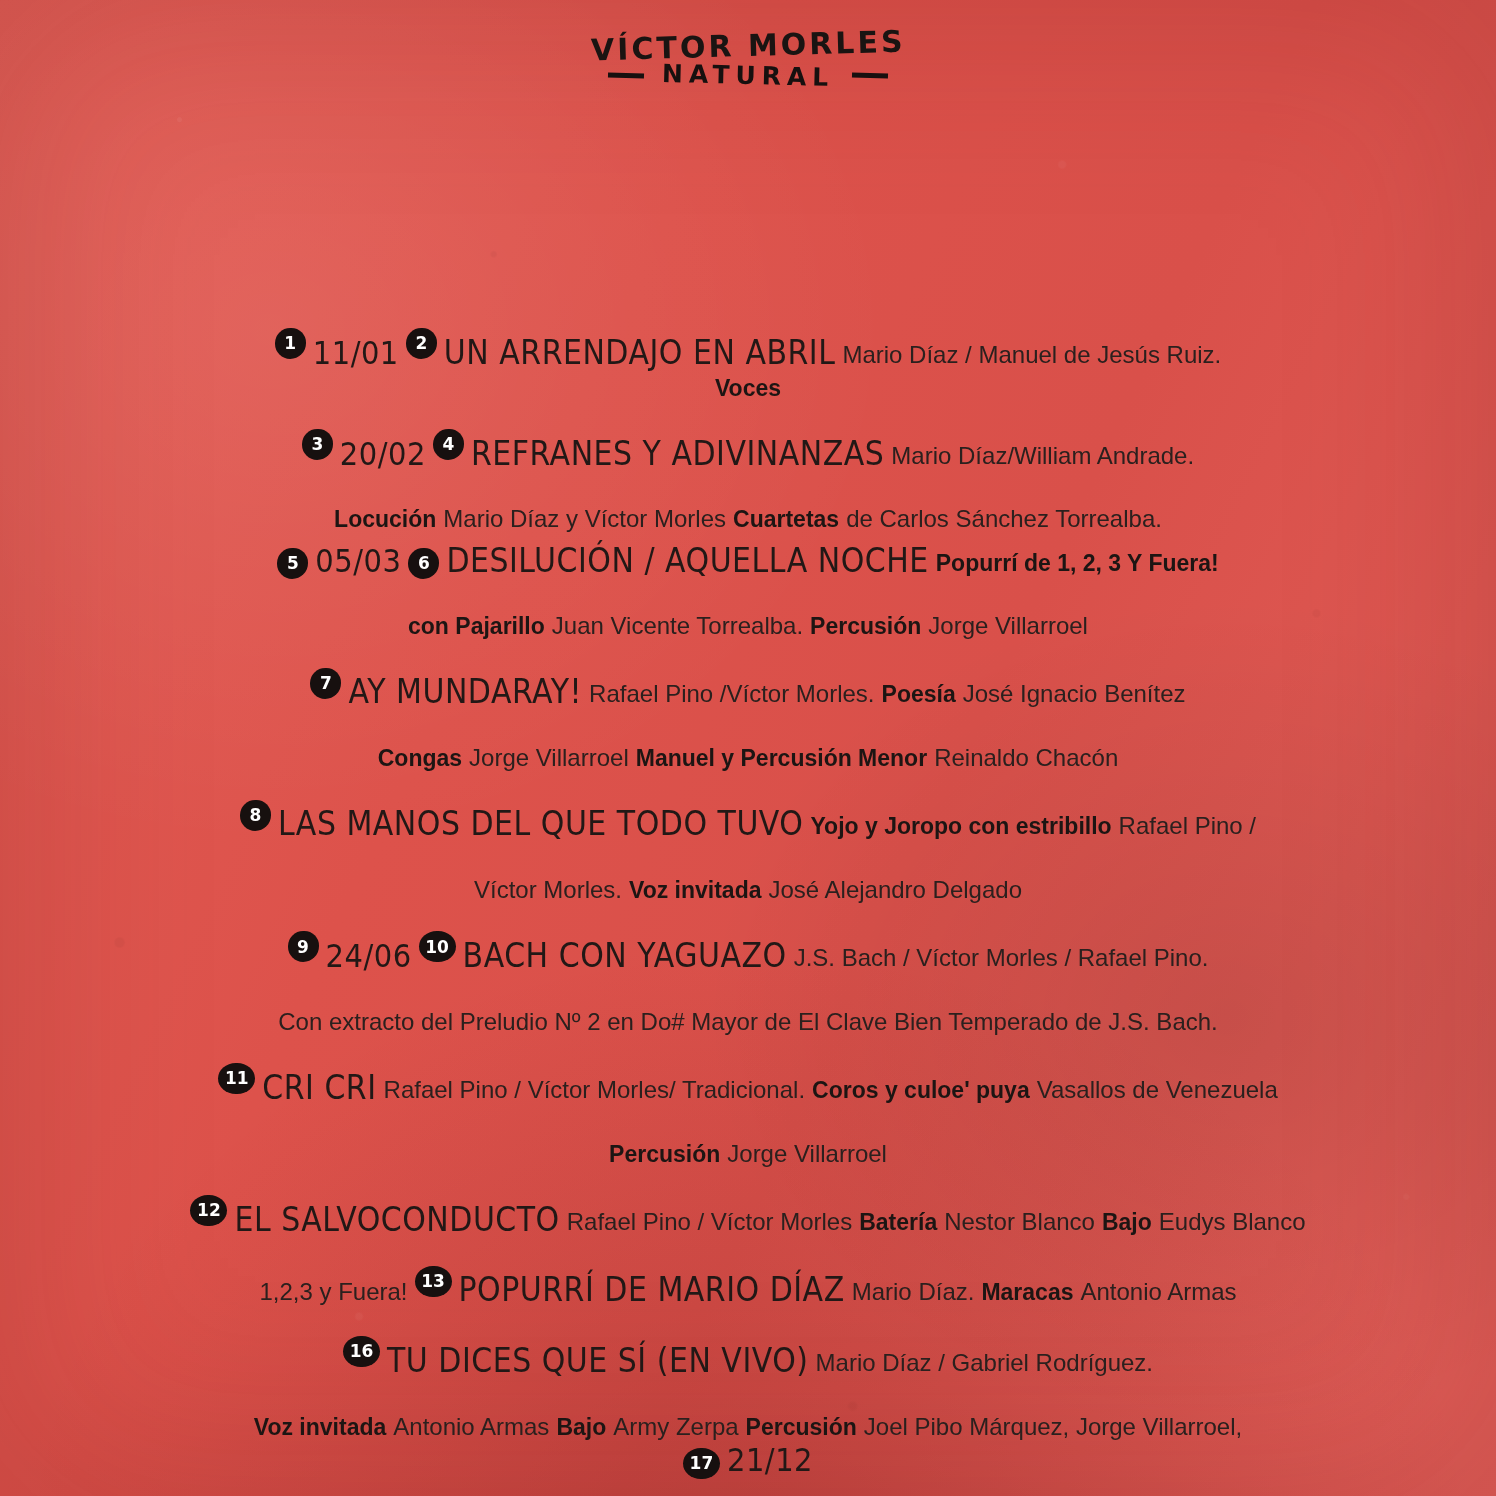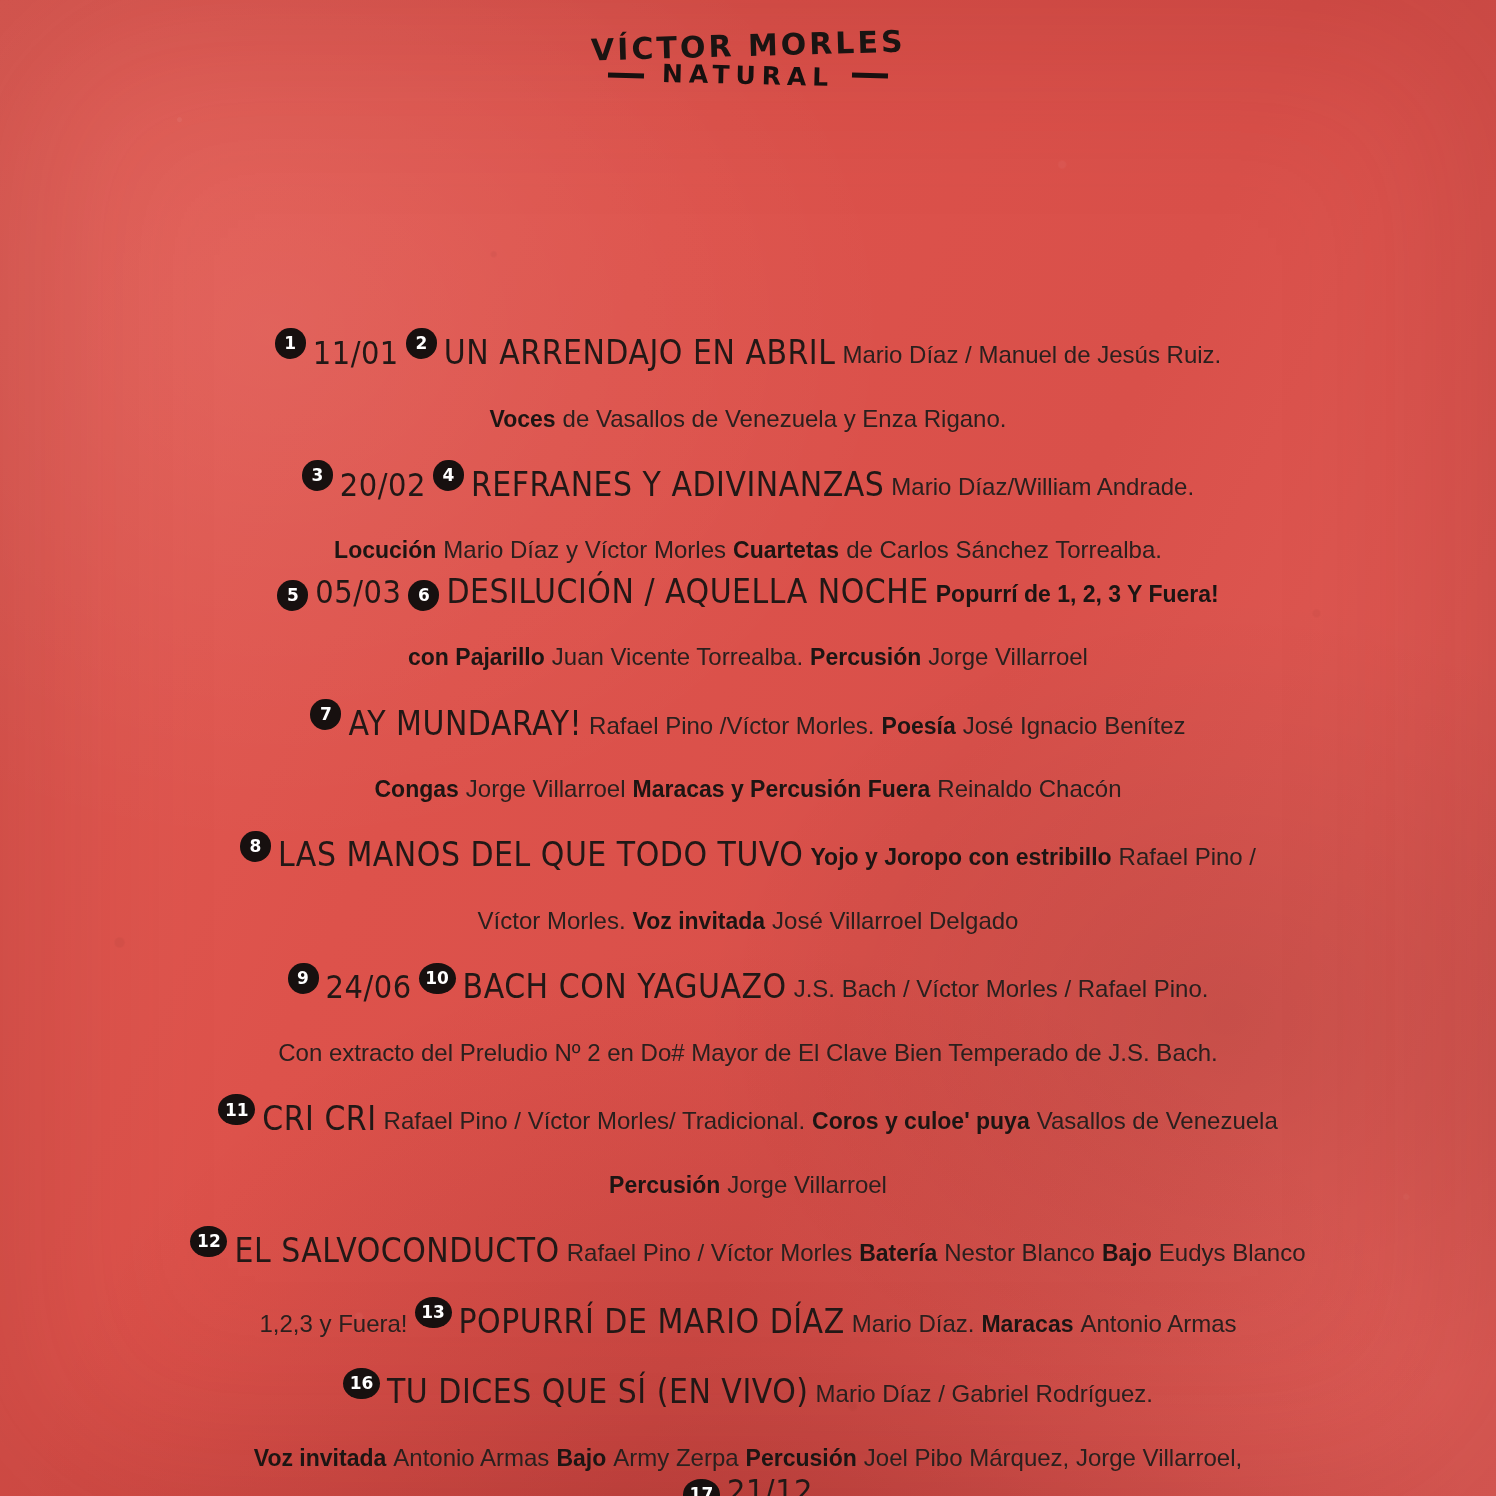--- a/index.html
+++ b/index.html
@@ -214,21 +214,20 @@
   <div class="tracklist" id="tracklist">
       <div class="line tight">
         <span class="num">1</span>
         <span class="code">11/01</span>
         <span class="num">2</span>
         <span class="title">UN ARRENDAJO EN ABRIL</span>
         <span class="credit">Mario Díaz / Manuel de Jesús Ruiz.</span>
       </div>
       <div class="line">
         <span class="role">Voces</span>
-        <span class="credit">de Vasallos de Venezuela y Enza Rigano.</span>
       </div>
       <div class="line tight">
         <span class="num">3</span>
         <span class="code">20/02</span>
         <span class="num">4</span>
         <span class="title">REFRANES Y ADIVINANZAS</span>
         <span class="credit">Mario Díaz/William Andrade.</span>
       </div>
       <div class="line">
         <span class="role">Locución</span>
@@ -252,33 +251,33 @@
       <div class="line tight">
         <span class="num">7</span>
         <span class="title">AY MUNDARAY!</span>
         <span class="credit">Rafael Pino /Víctor Morles.</span>
         <span class="role">Poesía</span>
         <span class="credit">José Ignacio Benítez</span>
       </div>
       <div class="line">
         <span class="role">Congas</span>
         <span class="credit">Jorge Villarroel</span>
-        <span class="role">Maracas y Percusión Fuera</span>
+        <span class="role">Manuel y Percusión Menor</span>
         <span class="credit">Reinaldo Chacón</span>
       </div>
       <div class="line tight">
         <span class="num">8</span>
         <span class="title">LAS MANOS DEL QUE TODO TUVO</span>
         <span class="role">Yojo y Joropo con estribillo</span>
         <span class="credit">Rafael Pino /</span>
       </div>
       <div class="line">
         <span class="credit">Víctor Morles.</span>
         <span class="role">Voz invitada</span>
-        <span class="credit">José Villarroel Delgado</span>
+        <span class="credit">José Alejandro Delgado</span>
       </div>
       <div class="line tight">
         <span class="num">9</span>
         <span class="code">24/06</span>
         <span class="num w">10</span>
         <span class="title">BACH CON YAGUAZO</span>
         <span class="credit">J.S. Bach / Víctor Morles / Rafael Pino.</span>
       </div>
       <div class="line">
         <span class="credit">Con extracto del Preludio Nº 2 en Do# Mayor de El Clave Bien Temperado de J.S. Bach.</span>

